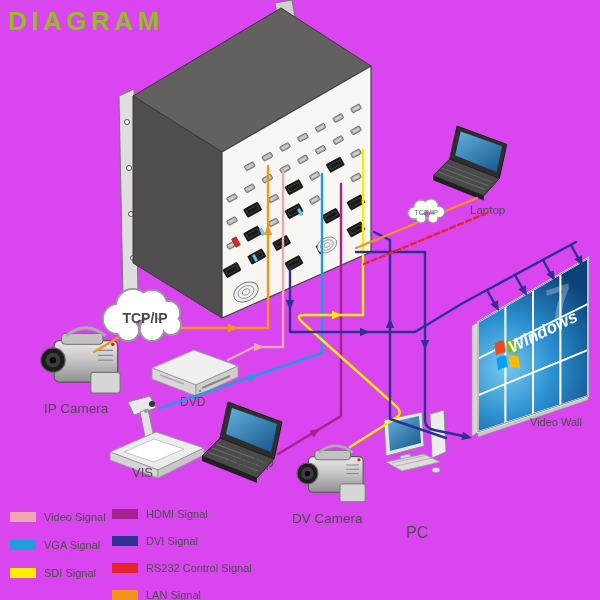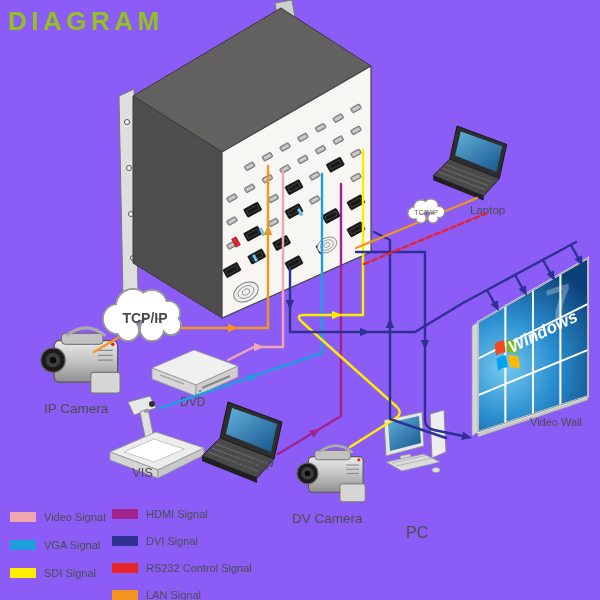--- a/index.html
+++ b/index.html
@@ -1,16 +1,16 @@
 <!DOCTYPE html>
 <html><head>
 <meta charset="utf-8">
 <style>
   html,body{margin:0;padding:0;background:#fff;}
-  .stage{position:relative;width:600px;height:600px;background:#8b5cf6;overflow:hidden;
+  .stage{position:relative;width:600px;height:600px;background:#d946ef;overflow:hidden;
          font-family:"Liberation Sans","DejaVu Sans",sans-serif;}
   svg text{font-family:"Liberation Sans","DejaVu Sans",sans-serif;}
   .lbl{fill:#4c4c4c;}
   .legend-text{fill:#4d4d4d;font-size:11px;}
   .cable{fill:none;stroke-width:2.4;stroke-linecap:round;stroke-linejoin:round;}
   .ah{stroke:none;}
 </style>
 </head>
 <body>
 

